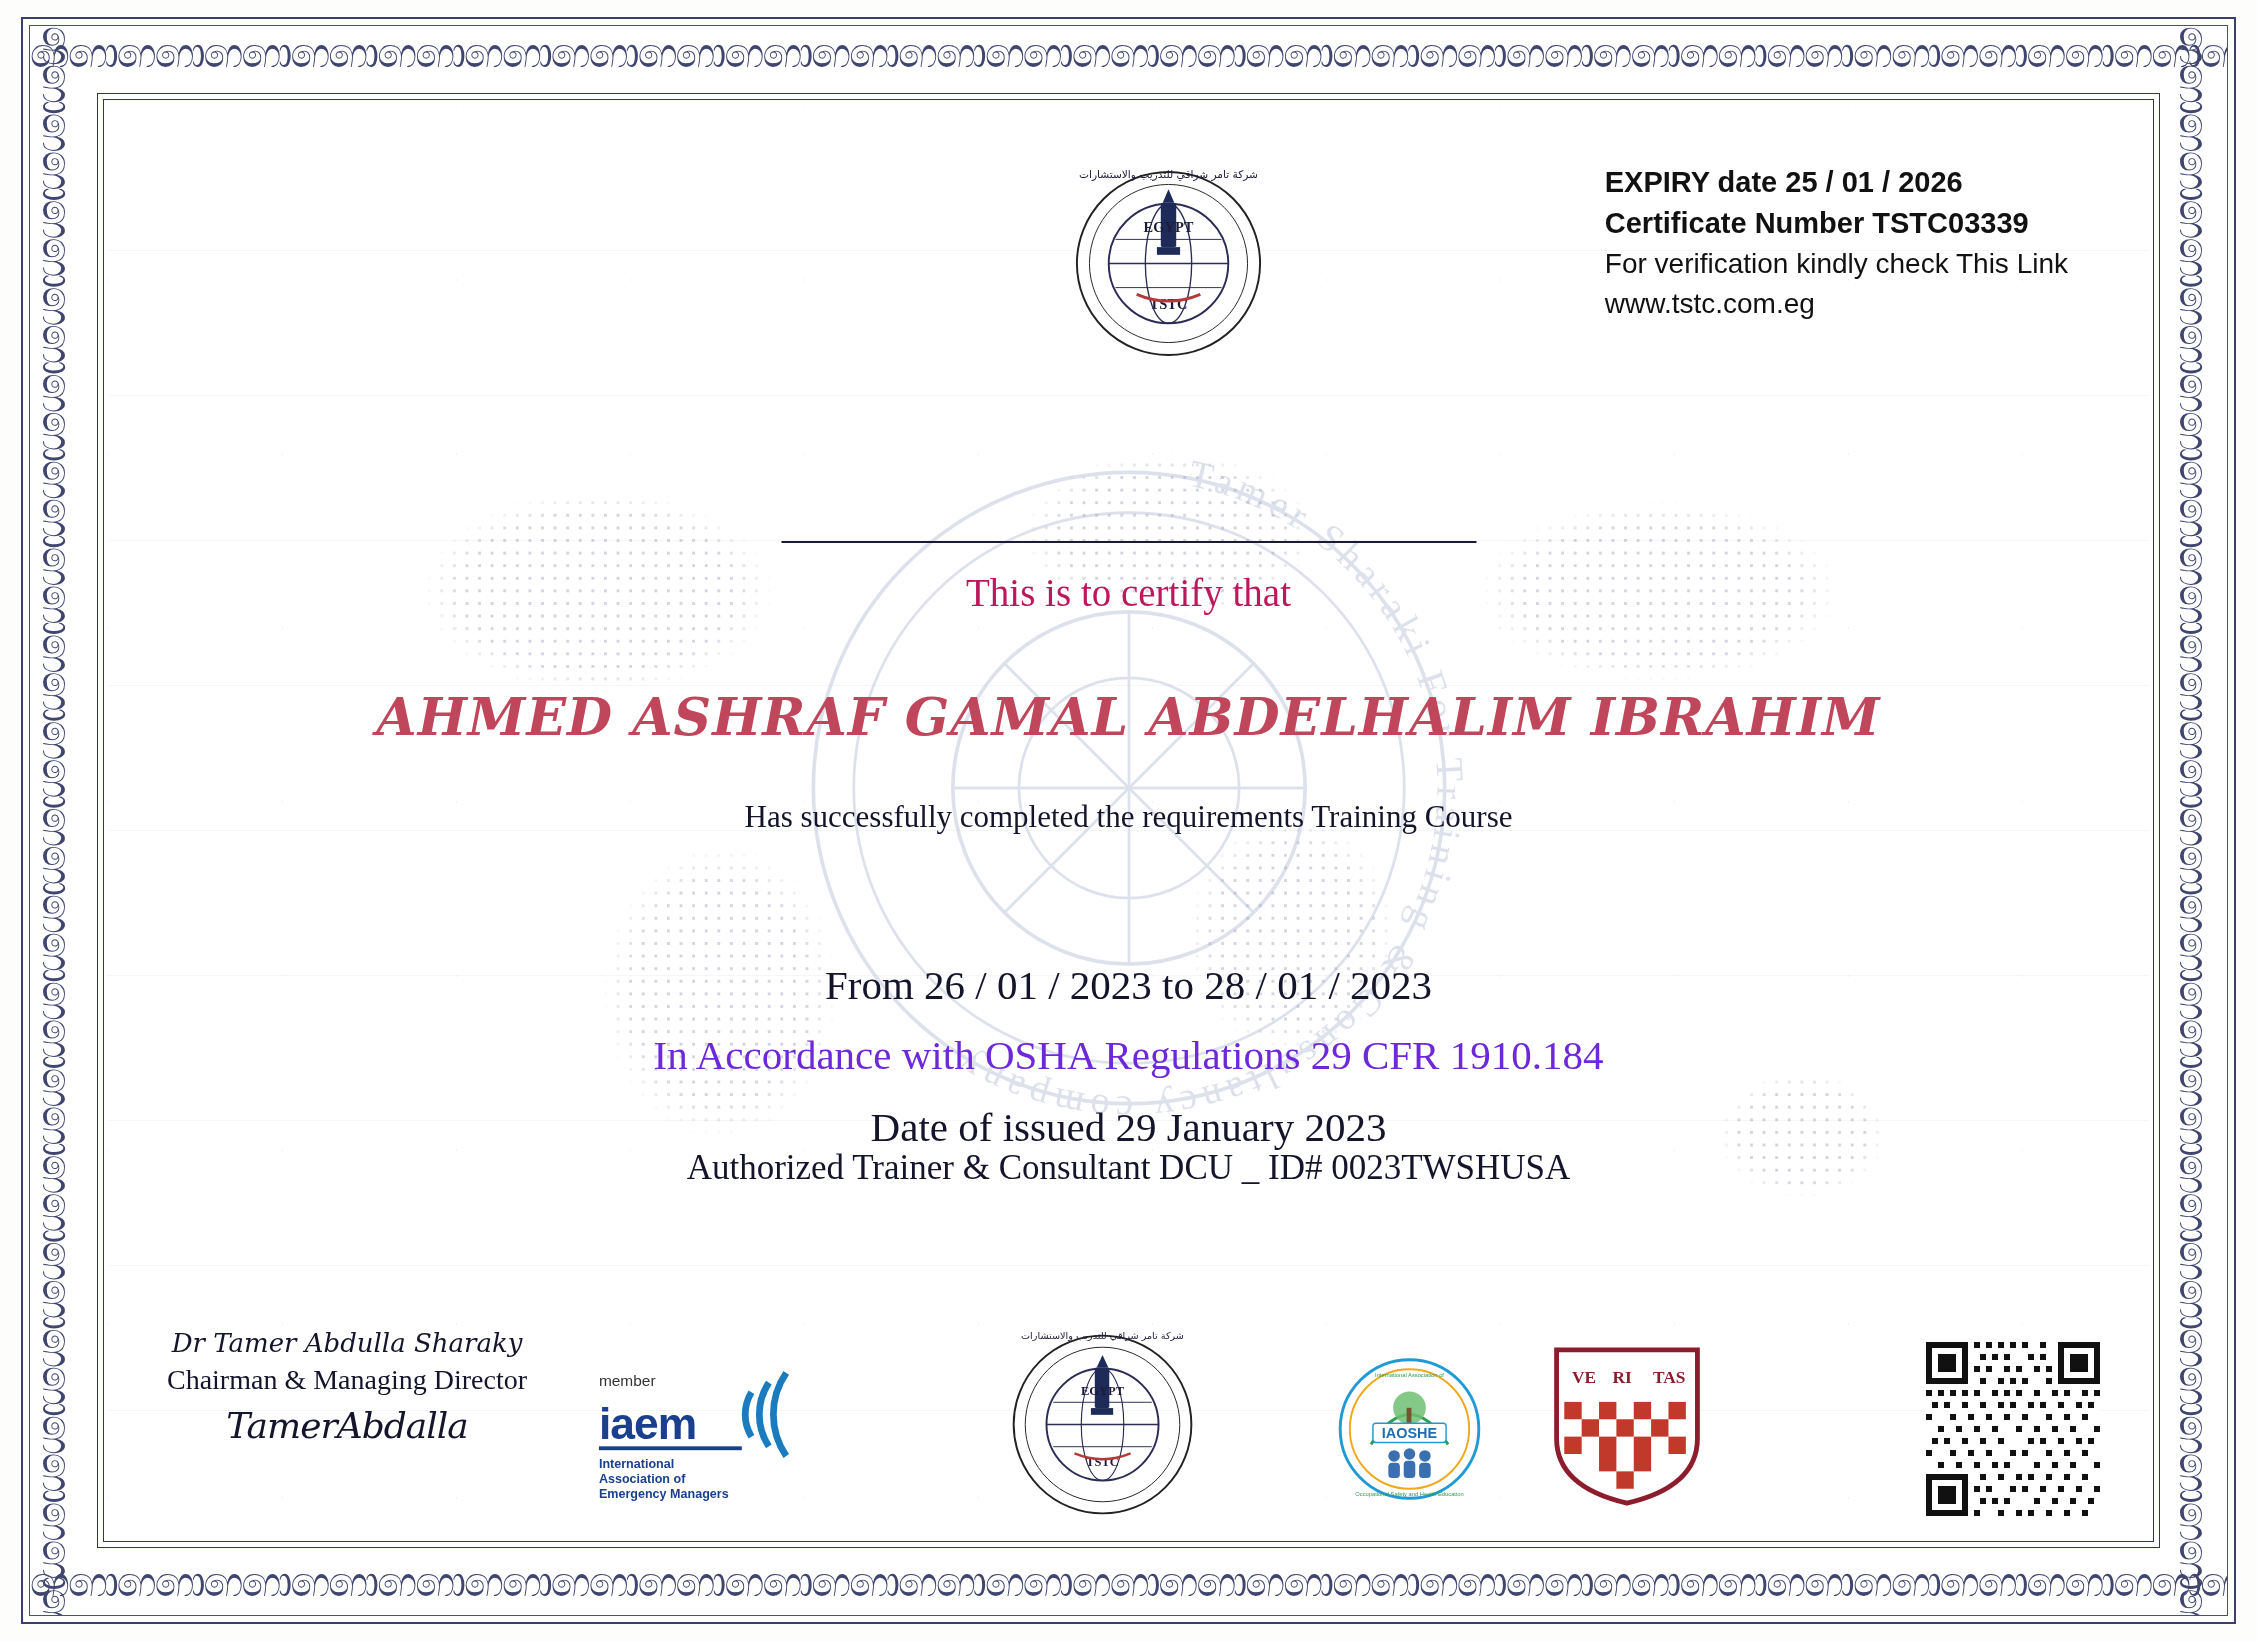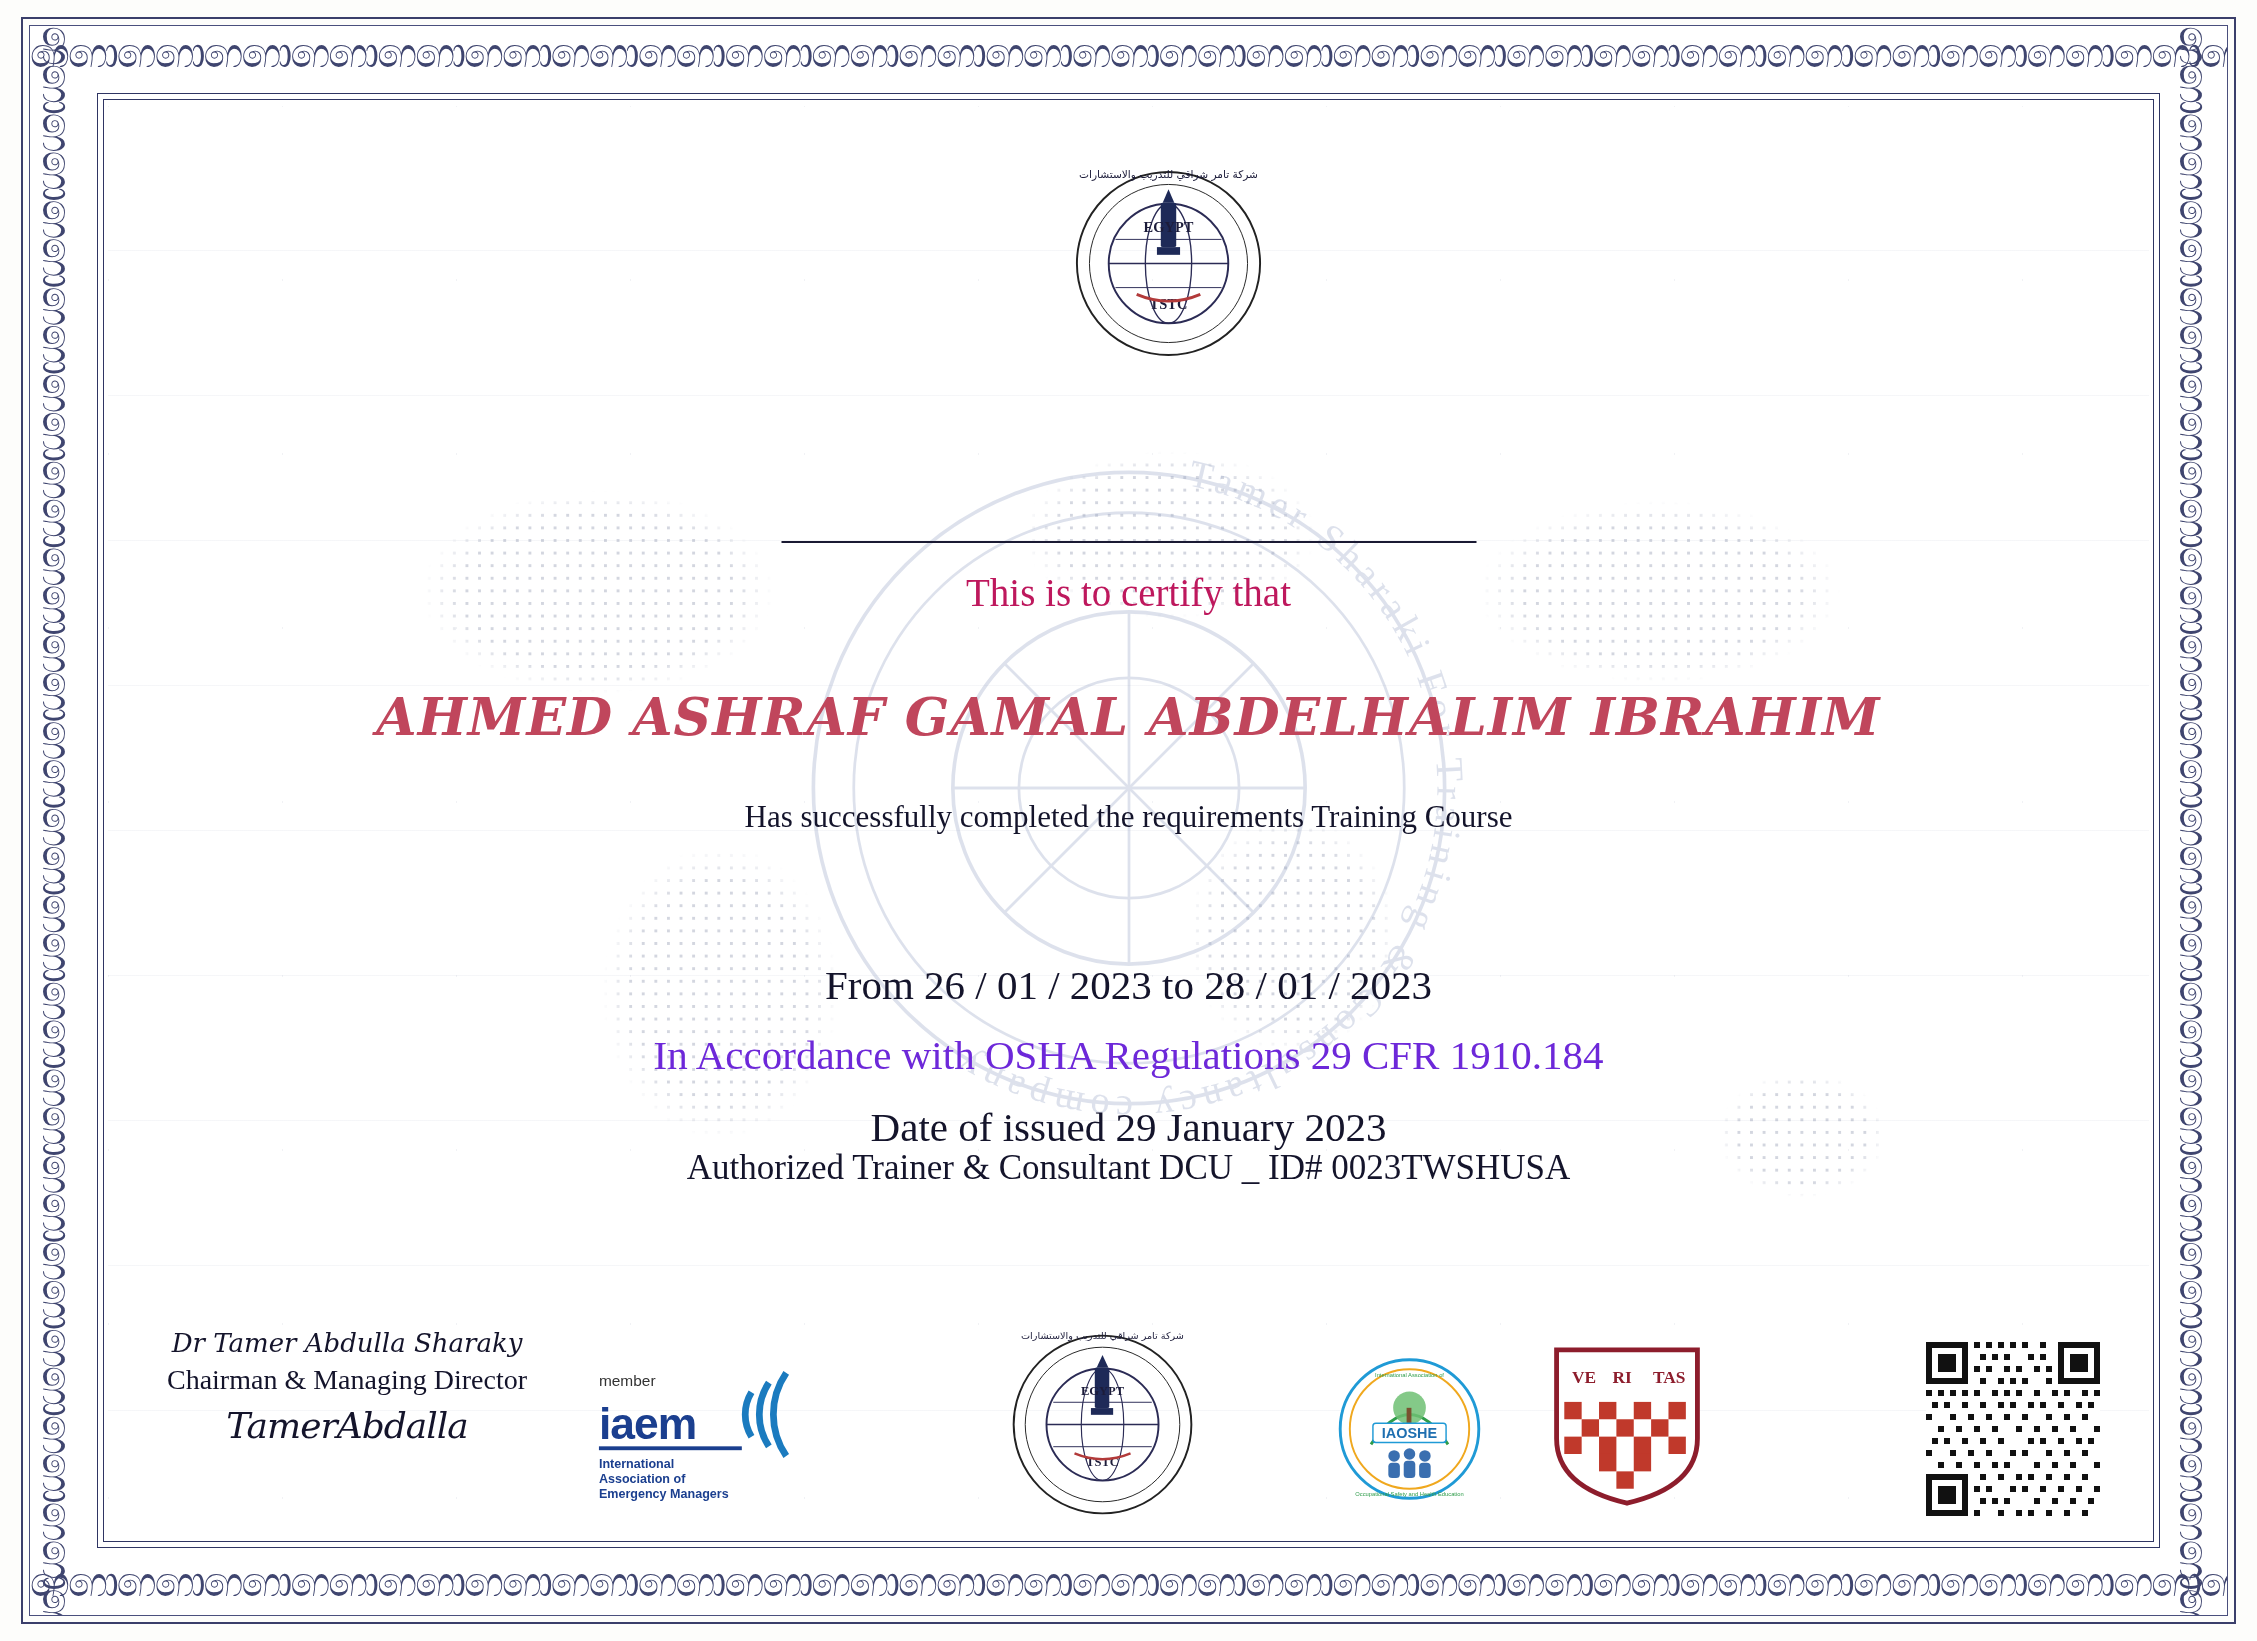--- a/index.html
+++ b/index.html
@@ -365,20 +365,26 @@
       <path d="M119 42 l6 -14 l6 14 z"></path>
       <rect x="117" y="42" width="16" height="46" rx="2"></rect>
       <rect x="113" y="88" width="24" height="8"></rect>
     </g>
     <text x="125" y="72" text-anchor="middle" font-family="Liberation Serif, serif" font-size="15" font-weight="bold" fill="#1c1c3a">EGYPT</text>
     <text x="125" y="152" text-anchor="middle" font-family="Liberation Serif, serif" font-size="15" font-weight="bold" fill="#1c1c3a">TSTC</text>
     <path d="M92 137 q33 14 66 0" fill="none" stroke="#b23a3a" stroke-width="3"></path>
     <text x="125" y="16" text-anchor="middle" font-family="DejaVu Sans, sans-serif" font-size="11" fill="#1c1c3a">شركة تامر شراقي للتدريب والاستشارات</text>
   </svg>
 
+  <div class="meta">
+    <div class="line strong">EXPIRY date 25 / 01 / 2026</div>
+    <div class="line strong">Certificate Number TSTC03339</div>
+    <div class="line">For verification kindly check This Link</div>
+    <div class="line">www.tstc.com.eg</div>
+  </div>
 
   <div class="title-rule"></div>
 
   <div class="certify">This is to certify that</div>
   <div class="recipient">AHMED ASHRAF GAMAL ABDELHALIM IBRAHIM</div>
   <div class="completed">Has successfully completed the requirements Training Course</div>
   <div class="dates">From 26 / 01 / 2023  to  28 / 01 / 2023</div>
   <div class="accordance">In Accordance with OSHA Regulations 29 CFR 1910.184</div>
   <div class="issued">Date of issued 29 January 2023</div>
   <div class="authorized">Authorized Trainer &amp; Consultant DCU _ ID# 0023TWSHUSA</div>

